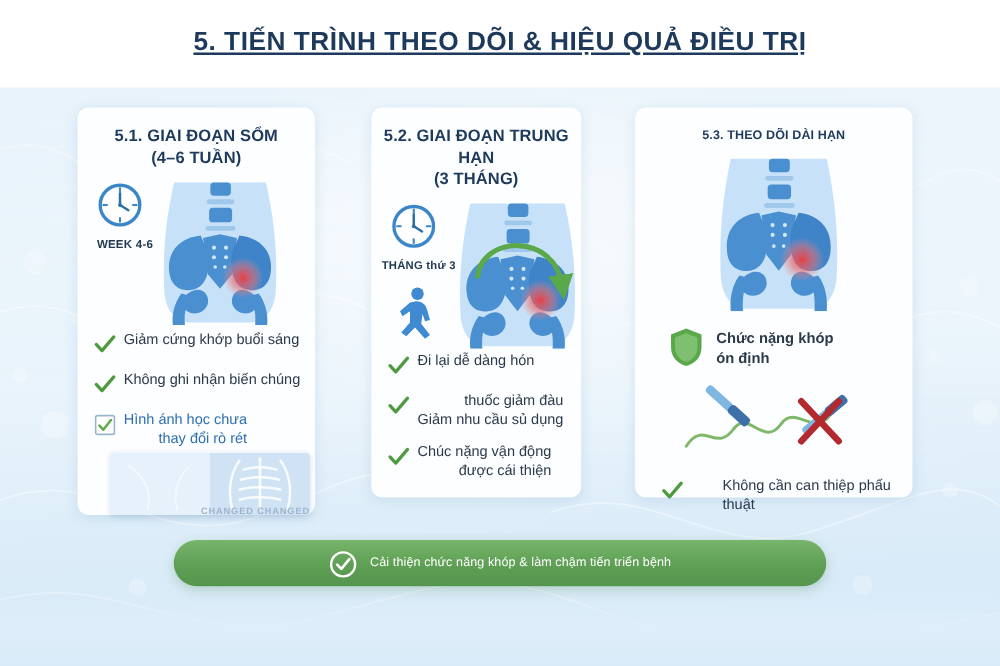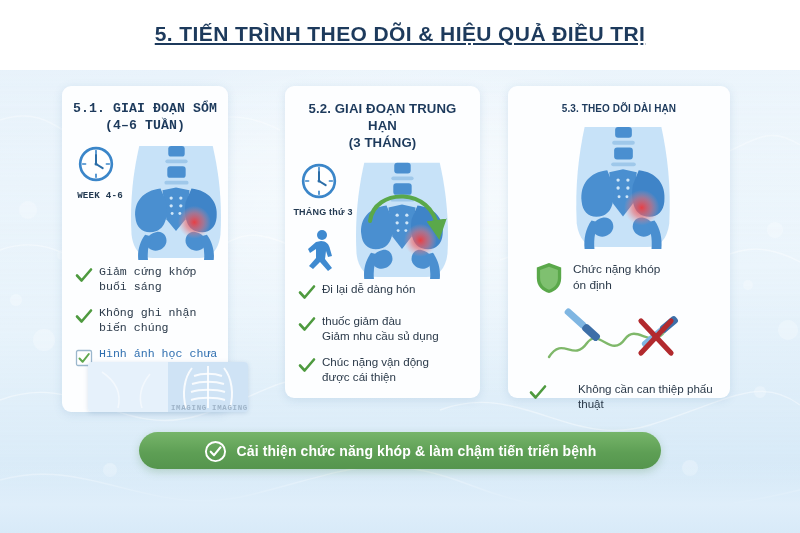--- a/index.html
+++ b/index.html
@@ -25,22 +25,22 @@
   .title{
     position:absolute;left:0;right:0;top:22px;text-align:center;
     font-size:21px;font-weight:bold;letter-spacing:.4px;color:#1d3a5c;text-decoration:underline;
   }
 
   
   .card{
     position:absolute;background:#fdfeff;border-radius:9px;
     box-shadow:0 2px 10px rgba(70,120,170,.15);
   }
-  #card1{left:62px;top:86px;width:166px;height:326px;font-family:Liberation Mono, monospace;}
-  #card2{left:285px;top:86px;width:195px;height:312px;}
+  #card1{left:62px;top:86px;width:190px;height:326px;}
+  #card2{left:297px;top:86px;width:168px;height:312px;}
   #card3{left:508px;top:86px;width:222px;height:312px;}
 
   .card-title{
     text-align:center;font-weight:bold;color:#1d3a5c;
     font-size:13.2px;line-height:17px;letter-spacing:.1px;
     padding:14px 8px 0 8px;
   }
   #card3 .card-title{font-size:10px;}
 
   
@@ -53,54 +53,54 @@
   }
   .clock-label.c2{font-size:9px;}
   .walker{position:absolute;left:16px;top:78px;width:38px;height:44px;}
   .pelvis{position:absolute;}
   #pelvis1{left:56px;top:8px;width:116px;height:118px;}
   #pelvis2{left:56px;top:8px;width:122px;height:120px;}
   #pelvis3{left:53px;top:6px;width:124px;height:126px;}
 
   
   .bullets{padding:4px 10px 0 12px;}
-  .bullet{display:flex;align-items:flex-start;margin-bottom:11px;}
+  .bullet{display:flex;align-items:flex-start;margin-bottom:11px;text-align:right;}
   .bullet .tick{flex:0 0 20px;margin-right:5px;margin-top:1px;}
   .bullet .btext{font-size:11.6px;line-height:15px;color:#2b3a4a;}
   .bullet.blue .btext{color:#2f6fb0;}
   .bullet.blue .tick{margin-top:2px;}
 
   
   .imaging{
     position:absolute;left:26px;top:276px;width:160px;height:50px;border-radius:4px;
     overflow:hidden;box-shadow:0 1px 4px rgba(100,140,180,.25);
   }
   .imaging-label{
     position:absolute;left:66px;top:318px;width:120px;text-align:right;
     font-size:7.4px;letter-spacing:.7px;color:#9fb4c8;font-weight:bold;
   }
 
   
-  .c3-row{display:flex;align-items:flex-start;padding:12px 0 0 26px;}
+  .c3-row{display:flex;align-items:center;padding:12px 0 0 26px;font-weight:bold;}
   .c3-row .shield{flex:0 0 30px;margin-right:9px;}
   .c3-row .c3text{font-size:11.8px;line-height:16px;color:#2b3a4a;}
   .scalpel{display:block;margin:10px auto 0 auto;}
   .c3-last{display:flex;align-items:flex-start;padding:14px 10px 0 20px;gap:26px;}
   .c3-last .tick{flex:0 0 20px;margin-right:4px;margin-top:1px;}
   .c3-last .btext{font-size:11.6px;line-height:15px;color:#2b3a4a;}
 
   
   .banner{
     position:absolute;left:139px;top:432px;width:522px;height:37px;border-radius:19px;
     background:linear-gradient(180deg,#77b56a 0%,#5e9f55 55%,#55954d 100%);
     box-shadow:0 3px 9px rgba(80,140,80,.28);
     display:flex;align-items:center;justify-content:center;
   }
   .banner .bcheck{flex:0 0 23px;margin-right:10px;margin-top:1px;}
-  .banner .btxt{font-size:14px;font-weight:bold;color:#ffffff;letter-spacing:.1px;}
+  .banner .btxt{font-size:10px;font-weight:normal;color:#ffffff;letter-spacing:.1px;}
 </style>
 </head>
 <body>
 
 <div id="root">
 
   <div class="bg-base"></div>
   <svg class="bg-water" viewBox="0 0 800 533" preserveAspectRatio="none">
     <defs>
       <linearGradient id="wg" x1="0" y1="0" x2="0" y2="1">
@@ -228,21 +228,21 @@
           <path d="M104 22 C113 19 127 19 136 22"></path>
           <path d="M103 30 C112 27 128 27 137 30"></path>
           <path d="M103 38 C112 35 128 35 137 38"></path>
         </g>
         <g stroke="#ffffff" stroke-opacity=".5" fill="none" stroke-width="1.6">
           <path d="M14 10 C26 18 34 30 30 46"></path>
           <path d="M62 12 C54 22 50 34 54 46"></path>
         </g>
       </svg>
     </div>
-    <div class="imaging-label">IMAGING IMAGING</div>
+    <div class="imaging-label">CHANGED CHANGED</div>
   </div>
 
   <div class="card" id="card2">
     <div class="card-title">
       <div>5.2. GIAI ĐOẠN TRUNG HẠN</div>
       <div>(3 THÁNG)</div>
     </div>
 
     <div class="illus">
       <svg class="clock" viewBox="0 0 48 48">

